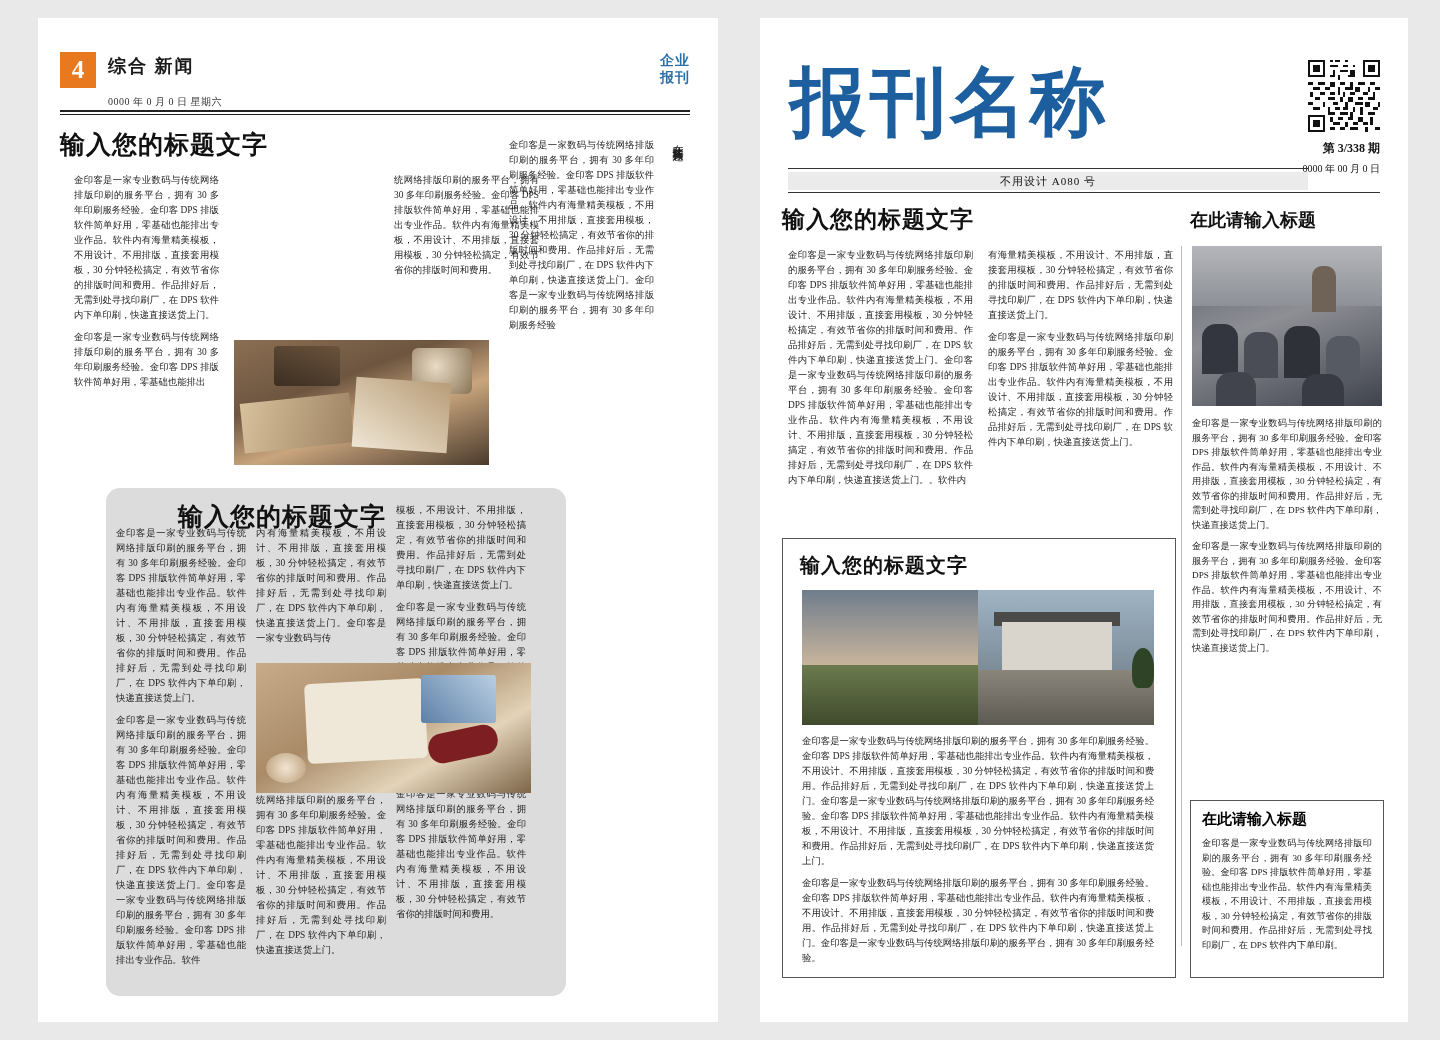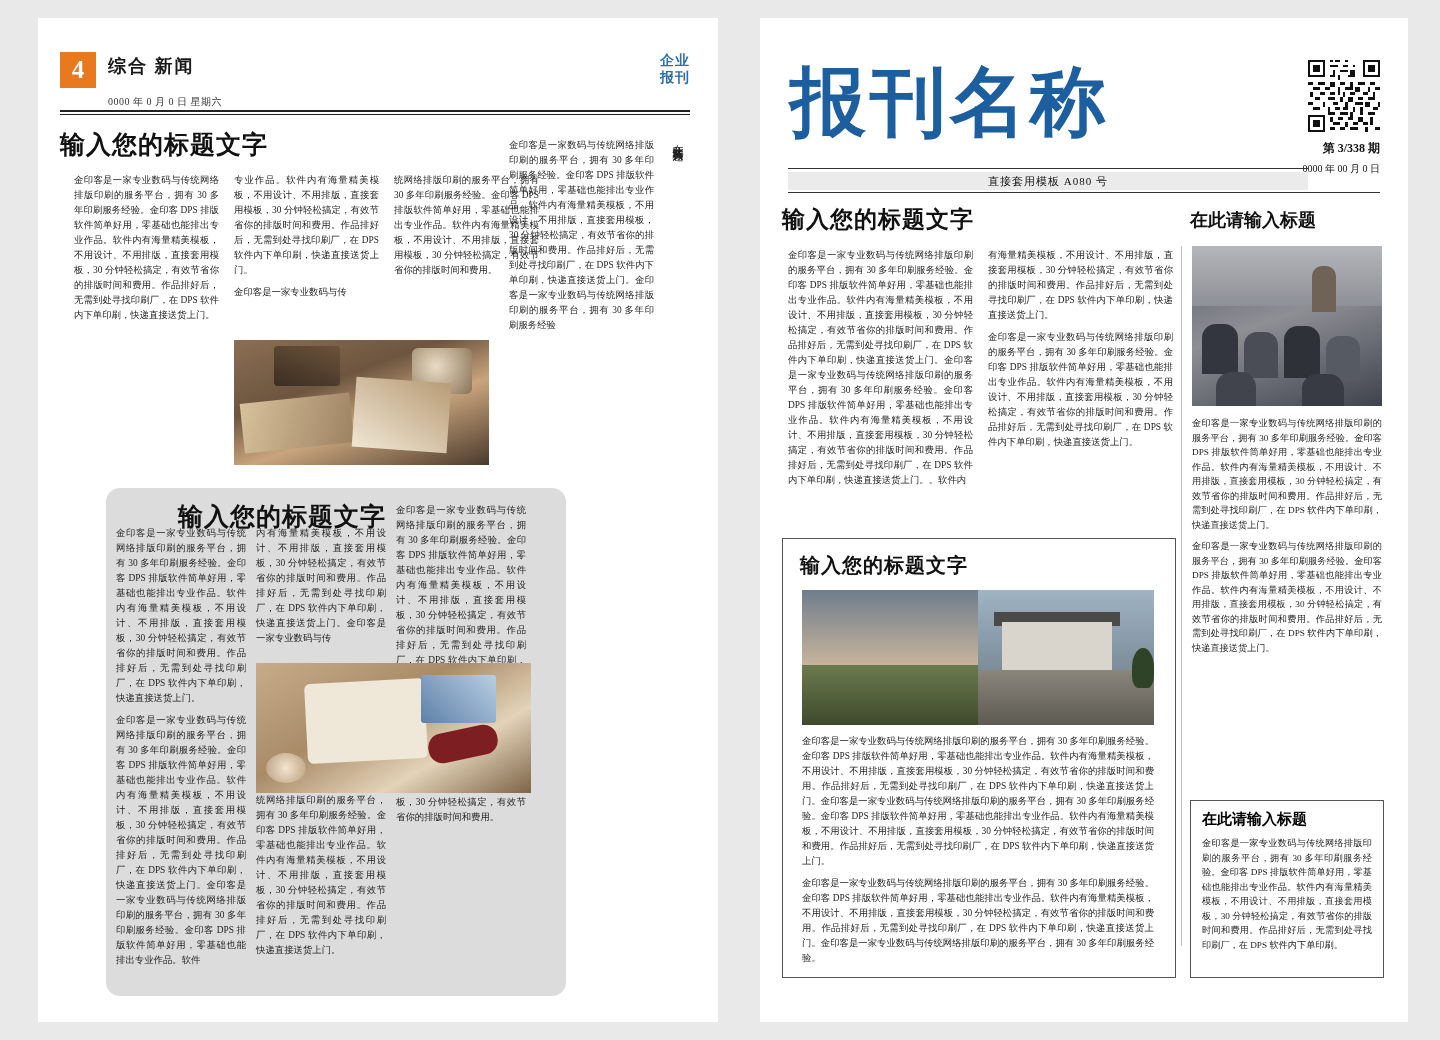--- a/index.html
+++ b/index.html
@@ -318,24 +318,21 @@
       <div>报刊</div>
     </div>
   </div>
   <div class="rule" id="left-rule-top"></div>
   <div class="rule" id="left-rule-top2"></div>
 
   <div class="headline" id="l-headline1">输入您的标题文字</div>
 
   <div class="col ctext" id="l-col1">
       <p>金印客是一家专业数码与传统网络排版印刷的服务平台，拥有 30 多年印刷服务经验。金印客 DPS 排版软件简单好用，零基础也能排出专业作品。软件内有海量精美模板，不用设计、不用排版，直接套用模板，30 分钟轻松搞定，有效节省你的排版时间和费用。作品排好后，无需到处寻找印刷厂，在 DPS 软件内下单印刷，快递直接送货上门。</p>
-    </div>
-  <div class="col ctext" id="l-col2">
-      <p>专业作品。软件内有海量精美模板，不用设计、不用排版，直接套用模板，30 分钟轻松搞定，有效节省你的排版时间和费用。作品排好后，无需到处寻找印刷厂，在 DPS 软件内下单印刷，快递直接送货上门。</p>
-      <p>金印客是一家专业数码与传</p>
+      <p>金印客是一家专业数码与传统网络排版印刷的服务平台，拥有 30 多年印刷服务经验。金印客 DPS 排版软件简单好用，零基础也能排出</p>
     </div>
   <div class="col ctext" id="l-col3">统网络排版印刷的服务平台，拥有 30 多年印刷服务经验。金印客 DPS 排版软件简单好用，零基础也能排出专业作品。软件内有海量精美模板，不用设计、不用排版，直接套用模板，30 分钟轻松搞定，有效节省你的排版时间和费用。</div>
   <div class="col ctext" id="l-col4">金印客是一家数码与传统网络排版印刷的服务平台，拥有 30 多年印刷服务经验。金印客 DPS 排版软件简单好用，零基础也能排出专业作品。软件内有海量精美模板，不用设计、不用排版，直接套用模板，30 分钟轻松搞定，有效节省你的排版时间和费用。作品排好后，无需到处寻找印刷厂，在 DPS 软件内下单印刷，快递直接送货上门。金印客是一家专业数码与传统网络排版印刷的服务平台，拥有 30 多年印刷服务经验</div>
   <div id="l-vert">在此请输入标题</div>
 
   <div id="l-photo1">
     <div class="shape-d"></div>
       <div class="shape-c"></div>
     <div class="shape-a"></div>
       <div class="shape-b"></div>
@@ -343,20 +340,21 @@
 
   <div id="l-panel"></div>
   <div class="headline" id="l-panel-headline">输入您的标题文字</div>
   <div class="col ctext" id="lp-col1">
       <p>金印客是一家专业数码与传统网络排版印刷的服务平台，拥有 30 多年印刷服务经验。金印客 DPS 排版软件简单好用，零基础也能排出专业作品。软件内有海量精美模板，不用设计、不用排版，直接套用模板，30 分钟轻松搞定，有效节省你的排版时间和费用。作品排好后，无需到处寻找印刷厂，在 DPS 软件内下单印刷，快递直接送货上门。</p>
       <p>金印客是一家专业数码与传统网络排版印刷的服务平台，拥有 30 多年印刷服务经验。金印客 DPS 排版软件简单好用，零基础也能排出专业作品。软件内有海量精美模板，不用设计、不用排版，直接套用模板，30 分钟轻松搞定，有效节省你的排版时间和费用。作品排好后，无需到处寻找印刷厂，在 DPS 软件内下单印刷，快递直接送货上门。金印客是一家专业数码与传统网络排版印刷的服务平台，拥有 30 多年印刷服务经验。金印客 DPS 排版软件简单好用，零基础也能排出专业作品。软件</p>
     </div>
   <div class="col ctext" id="lp-col2">内有海量精美模板，不用设计、不用排版，直接套用模板，30 分钟轻松搞定，有效节省你的排版时间和费用。作品排好后，无需到处寻找印刷厂，在 DPS 软件内下单印刷，快递直接送货上门。金印客是一家专业数码与传</div>
   <div class="col ctext" id="lp-col2b">统网络排版印刷的服务平台，拥有 30 多年印刷服务经验。金印客 DPS 排版软件简单好用，零基础也能排出专业作品。软件内有海量精美模板，不用设计、不用排版，直接套用模板，30 分钟轻松搞定，有效节省你的排版时间和费用。作品排好后，无需到处寻找印刷厂，在 DPS 软件内下单印刷，快递直接送货上门。</div>
   <div class="col ctext" id="lp-col3">
+      <p>模板，不用设计、不用排版，直接套用模板，30 分钟轻松搞定，有效节省你的排版时间和费用。作品排好后，无需到处寻找印刷厂，在 DPS 软件内下单印刷，快递直接送货上门。</p>
       <p>金印客是一家专业数码与传统网络排版印刷的服务平台，拥有 30 多年印刷服务经验。金印客 DPS 排版软件简单好用，零基础也能排出专业作品。软件内有海量精美模板，不用设计、不用排版，直接套用模板，30 分钟轻松搞定，有效节省你的排版时间和费用。作品排好后，无需到处寻找印刷厂，在 DPS 软件内下单印刷，快递直接送货上门。</p>
       <p>金印客是一家专业数码与传统网络排版印刷的服务平台，拥有 30 多年印刷服务经验。金印客 DPS 排版软件简单好用，零基础也能排出专业作品。软件内有海量精美模板，不用设计、不用排版，直接套用模板，30 分钟轻松搞定，有效节省你的排版时间和费用。</p>
     </div>
 
   <div id="l-photo2">
     <div class="p2a"></div>
       <div class="p2b"></div>
       <div class="p2c"></div>
       <div class="p2d"></div>
   </div>
@@ -451,21 +449,21 @@
           <rect x="23" y="27" width="1" height="2"></rect>
           <rect x="27" y="27" width="2" height="1"></rect>
       </g>
     </svg>
   </div>
 
   <div id="r-issue">第 3/338 期</div>
   <div id="r-issue-date">0000 年 00 月 0 日</div>
 
   <div id="r-line-h"></div>
-  <div id="r-regnum">直接套用模板 A080 号</div>
+  <div id="r-regnum">不用设计 A080 号</div>
   <div id="r-line-h2"></div>
 
   <div class="headline" id="r-headline1">输入您的标题文字</div>
   <div id="r-sub-headline">在此请输入标题</div>
 
   <div class="col ctext" id="r-col1">金印客是一家专业数码与传统网络排版印刷的服务平台，拥有 30 多年印刷服务经验。金印客 DPS 排版软件简单好用，零基础也能排出专业作品。软件内有海量精美模板，不用设计、不用排版，直接套用模板，30 分钟轻松搞定，有效节省你的排版时间和费用。作品排好后，无需到处寻找印刷厂，在 DPS 软件内下单印刷，快递直接送货上门。金印客是一家专业数码与传统网络排版印刷的服务平台，拥有 30 多年印刷服务经验。金印客 DPS 排版软件简单好用，零基础也能排出专业作品。软件内有海量精美模板，不用设计、不用排版，直接套用模板，30 分钟轻松搞定，有效节省你的排版时间和费用。作品排好后，无需到处寻找印刷厂，在 DPS 软件内下单印刷，快递直接送货上门。。软件内</div>
   <div class="col ctext" id="r-col2">
       <p>有海量精美模板，不用设计、不用排版，直接套用模板，30 分钟轻松搞定，有效节省你的排版时间和费用。作品排好后，无需到处寻找印刷厂，在 DPS 软件内下单印刷，快递直接送货上门。</p>
       <p>金印客是一家专业数码与传统网络排版印刷的服务平台，拥有 30 多年印刷服务经验。金印客 DPS 排版软件简单好用，零基础也能排出专业作品。软件内有海量精美模板，不用设计、不用排版，直接套用模板，30 分钟轻松搞定，有效节省你的排版时间和费用。作品排好后，无需到处寻找印刷厂，在 DPS 软件内下单印刷，快递直接送货上门。</p>
     </div>

